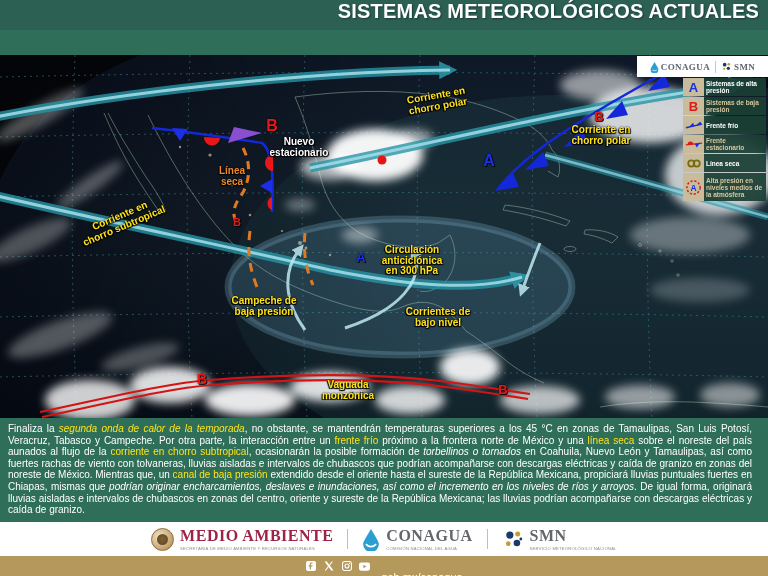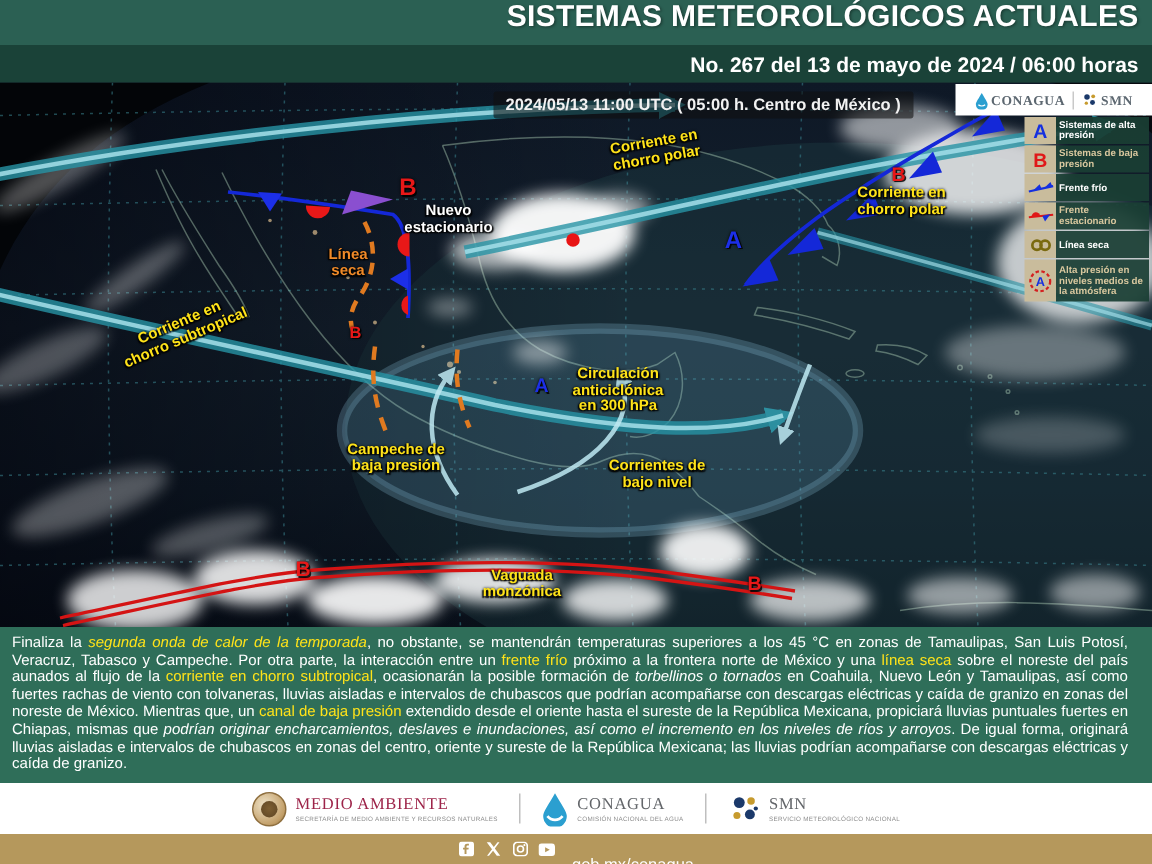--- a/index.html
+++ b/index.html
@@ -53,21 +53,21 @@
     padding:5px 16px 4px 8px; }
   #description p { color:#fff; font-size:10px; line-height:11.6px; text-align:justify; }
   #description .y { color:#ffe319; }
   #description .i { font-style:italic; }
 
   
   #logos-bar { position:absolute; left:0; top:522px; width:768px; height:34px; background:#fff;
     display:flex; align-items:center; justify-content:center; gap:14px; }
   .logo-block { display:flex; align-items:center; gap:6px; }
   .logo-text { display:flex; flex-direction:column; }
-  .logo-title { font-family:"Liberation Serif", serif; font-weight:normal; font-size:11px; letter-spacing:.5px; }
+  .logo-title { font-family:"Liberation Serif", serif; font-weight:bold; font-size:16px; letter-spacing:.5px; }
   .logo-sub { font-size:4.2px; color:#8d8d8d; letter-spacing:.2px; margin-top:1px; }
   #logo-ma .logo-title { color:#9d2449; }
   #logo-conagua .logo-title, #logo-smn .logo-title { color:#63666a; }
   .logo-sep { width:1px; height:20px; background:#bfbfbf; }
   .seal { width:23px; height:23px; border-radius:50%; background:radial-gradient(circle at 35% 35%, #efe3c8, #c3a06a 70%, #8f6f3e);
     border:1px solid #8f6f3e; position:relative; }
   .seal:after { content:""; position:absolute; left:5px; top:5px; width:11px; height:11px; border-radius:50%;
     background:radial-gradient(circle at 50% 45%, #7d5f33, #5d4423); }
 
   #social-bar { position:absolute; left:0; top:556px; width:768px; height:20px; background:#b5985c;
@@ -76,23 +76,20 @@
   .soc svg { display:block; }
   #social-url { color:#fff; font-weight:normal; font-size:11px; margin-left:4px;margin-top:21px; }
 </style>
 </head>
 <body>
 
 <div id="poster">
 
   <div id="header-bar">
     <div class="title">SISTEMAS METEOROLÓGICOS ACTUALES</div>
-  </div>
-  <div id="subheader-bar">
-    <div class="subtitle">No. 267 del 13 de mayo de 2024 / 06:00 horas</div>
   </div>
 
   <div id="map">
     <svg class="base" width="768" height="363" viewBox="0 0 768 363">
       <defs>
         <linearGradient id="ocean" x1="0" y1="0" x2="0" y2="1">
           <stop offset="0" stop-color="#0e1826"></stop>
             <stop offset=".45" stop-color="#15222f"></stop>
           <stop offset=".75" stop-color="#101c28"></stop>
             <stop offset="1" stop-color="#0a121c"></stop>
@@ -238,23 +235,20 @@
         <path d="M250,176 C247,198 250,214 257,232"></path>
         <path d="M305,178 C303,198 306,214 313,230"></path>
       </g>
 
       <g fill="none" stroke="#d41414" stroke-width="2.2">
         <path d="M40,357 C120,340 170,328 210,325 C300,318 380,319 440,326 C480,331 505,335 530,339"></path>
         <path d="M42,362 C122,345 172,333 212,330 C302,323 380,324 438,331 C478,336 503,340 528,344"></path>
       </g>
     </svg>
 
-    <div id="timestamp-bar">
-      <span>2024/05/13 11:00 UTC ( 05:00 h. Centro de México )</span>
-    </div>
 
     <div id="maplogo-bar">
       <div class="mini">
         <svg width="9" height="12" viewBox="0 0 16 20">
           <path d="M8,1 C12,8 15,12 15,14.5 A7,7 0 1 1 1,14.5 C1,12 4,8 8,1 Z" fill="#2b9fd0"></path>
           <path d="M4,15 C6,17 10,17 12,15" stroke="#fff" stroke-width="1.4" fill="none"></path>
         </svg>
         <span class="t">CONAGUA</span>
       </div>
       <div class="sep"></div>

